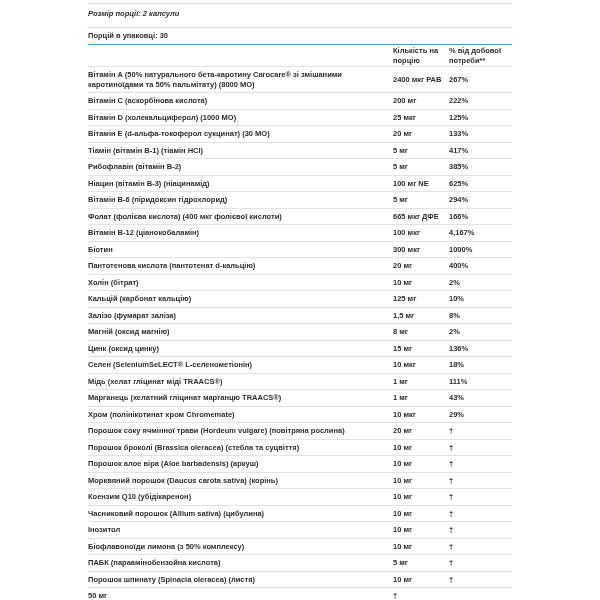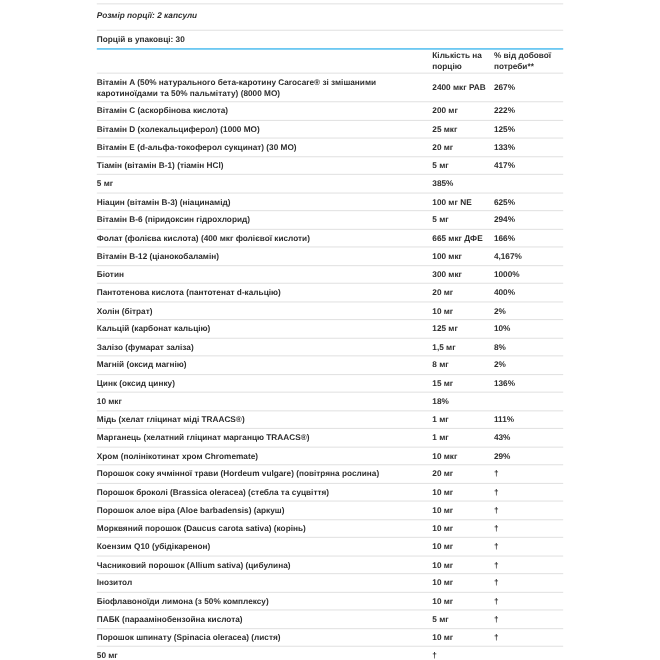--- a/index.html
+++ b/index.html
@@ -84,20 +84,21 @@
       <div class="cell-dv">133%</div>
     </div>
 
     <div class="nutrient-row">
       <div class="cell-name">Тіамін (вітамін B-1) (тіамін HCl)</div>
       <div class="cell-amount">5 мг</div>
       <div class="cell-dv">417%</div>
     </div>
 
     <div class="nutrient-row">
+      <div class="cell-name">Рибофлавін (вітамін B-2)</div>
       <div class="cell-amount">5 мг</div>
       <div class="cell-dv">385%</div>
     </div>
 
     <div class="nutrient-row">
       <div class="cell-name">Ніацин (вітамін B-3) (ніацинамід)</div>
       <div class="cell-amount">100 мг NE</div>
       <div class="cell-dv">625%</div>
     </div>
 
@@ -155,20 +156,21 @@
       <div class="cell-dv">2%</div>
     </div>
 
     <div class="nutrient-row">
       <div class="cell-name">Цинк (оксид цинку)</div>
       <div class="cell-amount">15 мг</div>
       <div class="cell-dv">136%</div>
     </div>
 
     <div class="nutrient-row">
+      <div class="cell-name">Селен (SeleniumSeLECT® L-селенометіонін)</div>
       <div class="cell-amount">10 мкг</div>
       <div class="cell-dv">18%</div>
     </div>
 
     <div class="nutrient-row">
       <div class="cell-name">Мідь (хелат гліцинат міді TRAACS®)</div>
       <div class="cell-amount">1 мг</div>
       <div class="cell-dv">111%</div>
     </div>
 

